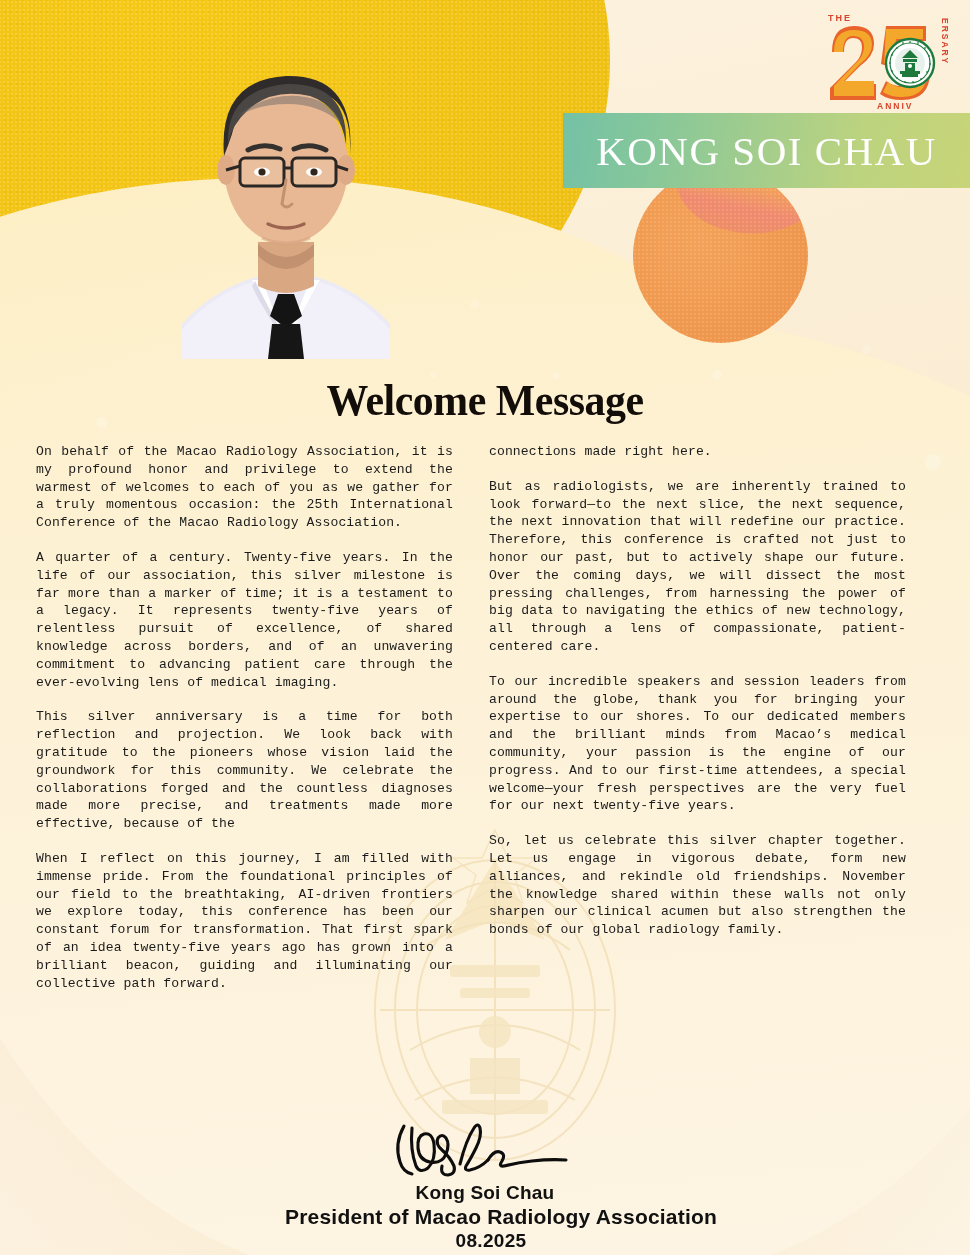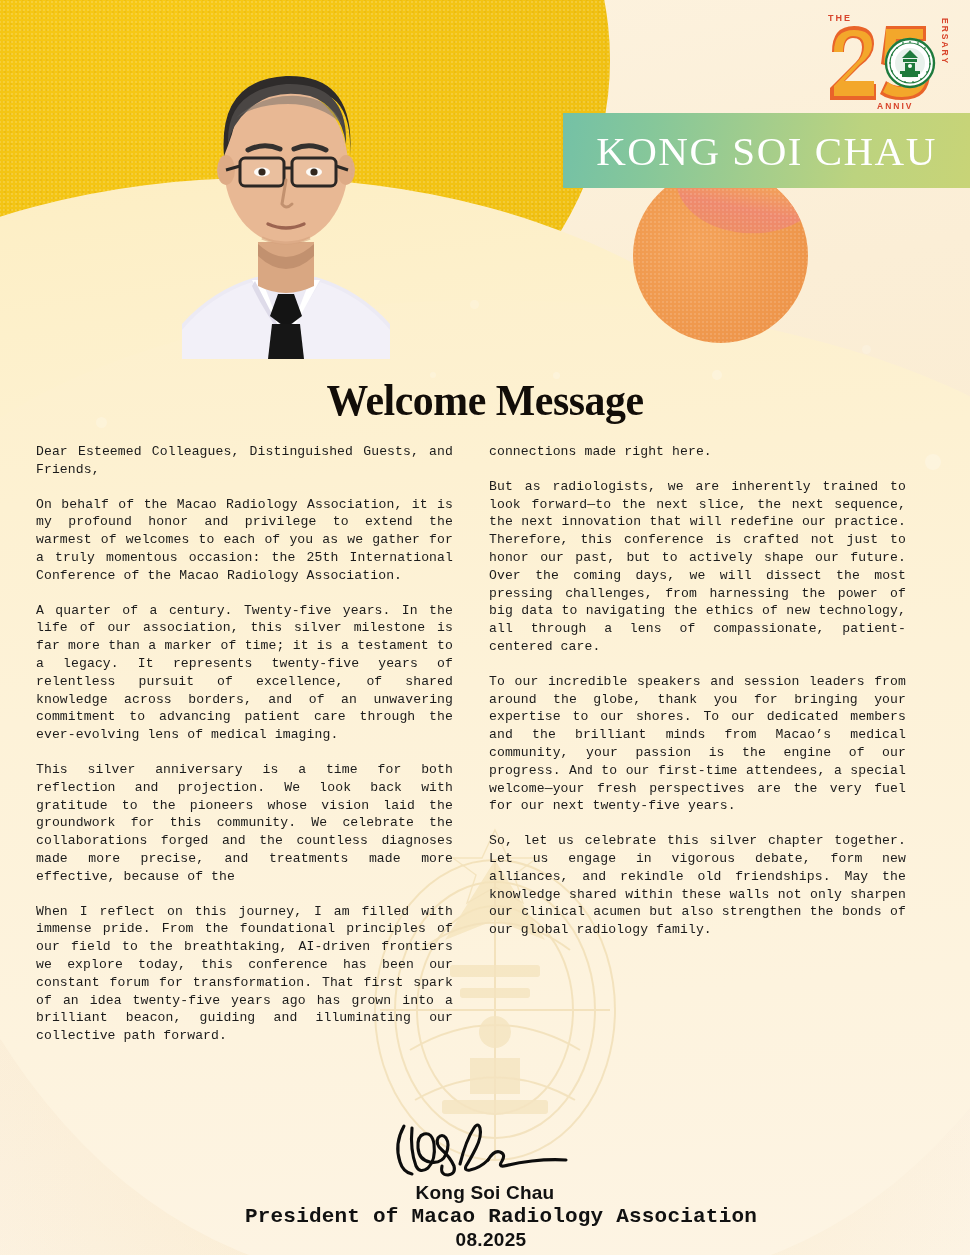--- a/index.html
+++ b/index.html
@@ -195,21 +195,21 @@
   .sig-svg { display: block; margin: 0 auto; }
   .sig-name {
     font-family: "Liberation Sans", sans-serif;
     font-weight: bold;
     font-size: 19px;
     color: #111;
     margin-top: 2px;
     letter-spacing: 0.2px;
   }
   .sig-role {
-    font-family: Liberation Mono, monospace;
+    font-family: Liberation Sans, sans-serif;
     font-weight: bold;
     font-size: 21px;
     color: #111;
     margin-top: 1px;
     letter-spacing: 0.2px;
     margin-left: 32px;
   }
   .sig-date {
     font-family: "Liberation Sans", sans-serif;
     font-weight: bold;
@@ -371,31 +371,30 @@
 
     <g fill="#d8452c" font-family="Liberation Sans, sans-serif" font-size="8.5" font-weight="bold" letter-spacing="2">
       <text x="0" y="0" transform="translate(120,10) rotate(90)">ERSARY</text>
     </g>
   </svg>
 
   <div class="page-title">Welcome Message</div>
 
   <div class="columns">
     <div class="col">
-      <p>Dear Esteemed Colleagues, Distinguished Guests, and Friends,</p>
       <p>On behalf of the Macao Radiology Association, it is my profound honor and privilege to extend the warmest of welcomes to each of you as we gather for a truly momentous occasion: the 25th International Conference of the Macao Radiology Association.</p>
       <p>A quarter of a century. Twenty-five years. In the life of our association, this silver milestone is far more than a marker of time; it is a testament to a legacy. It represents twenty-five years of relentless pursuit of excellence, of shared knowledge across borders, and of an unwavering commitment to advancing patient care through the ever-evolving lens of medical imaging.</p>
       <p>This silver anniversary is a time for both reflection and projection. We look back with gratitude to the pioneers whose vision laid the groundwork for this community. We celebrate the collaborations forged and the countless diagnoses made more precise, and treatments made more effective, because of the</p>
       <p>When I reflect on this journey, I am filled with immense pride. From the foundational principles of our field to the breathtaking, AI-driven frontiers we explore today, this conference has been our constant forum for transformation. That first spark of an idea twenty-five years ago has grown into a brilliant beacon, guiding and illuminating our collective path forward.</p>
     </div>
     <div class="col">
       <p>connections made right here.</p>
       <p>But as radiologists, we are inherently trained to look forward—to the next slice, the next sequence, the next innovation that will redefine our practice. Therefore, this conference is crafted not just to honor our past, but to actively shape our future. Over the coming days, we will dissect the most pressing challenges, from harnessing the power of big data to navigating the ethics of new technology, all through a lens of compassionate, patient-centered care.</p>
       <p>To our incredible speakers and session leaders from around the globe, thank you for bringing your expertise to our shores. To our dedicated members and the brilliant minds from Macao’s medical community, your passion is the engine of our progress. And to our first-time attendees, a special welcome—your fresh perspectives are the very fuel for our next twenty-five years.</p>
-      <p>So, let us celebrate this silver chapter together. Let us engage in vigorous debate, form new alliances, and rekindle old friendships. May the knowledge shared within these walls not only sharpen our clinical acumen but also strengthen the bonds of our global radiology family.</p>
+      <p>So, let us celebrate this silver chapter together. Let us engage in vigorous debate, form new alliances, and rekindle old friendships. November the knowledge shared within these walls not only sharpen our clinical acumen but also strengthen the bonds of our global radiology family.</p>
     </div>
   </div>
 
   <div class="sign-block">
     <svg class="sig-svg" width="190" height="62" viewBox="0 0 190 62">
       <g fill="none" stroke="#0d0d0d" stroke-width="3.1" stroke-linecap="round" stroke-linejoin="round">
         <path d="M14 8 Q4 26 10 44 Q13 54 22 56"></path>
         <path d="M22 10 Q20 32 26 48 Q30 56 38 50 Q46 42 44 26 Q42 14 34 16 Q27 18 28 30 Q29 42 40 44 Q52 46 56 36"></path>
         <path d="M56 36 Q60 26 56 20 Q52 15 48 20 Q45 26 52 32 Q60 39 64 48 Q66 56 58 57 Q50 57 52 48"></path>
         <path d="M70 46 Q76 22 84 10 Q88 4 90 10 Q92 18 86 30 Q80 42 76 48 Q74 53 80 52 Q90 50 98 42"></path>

